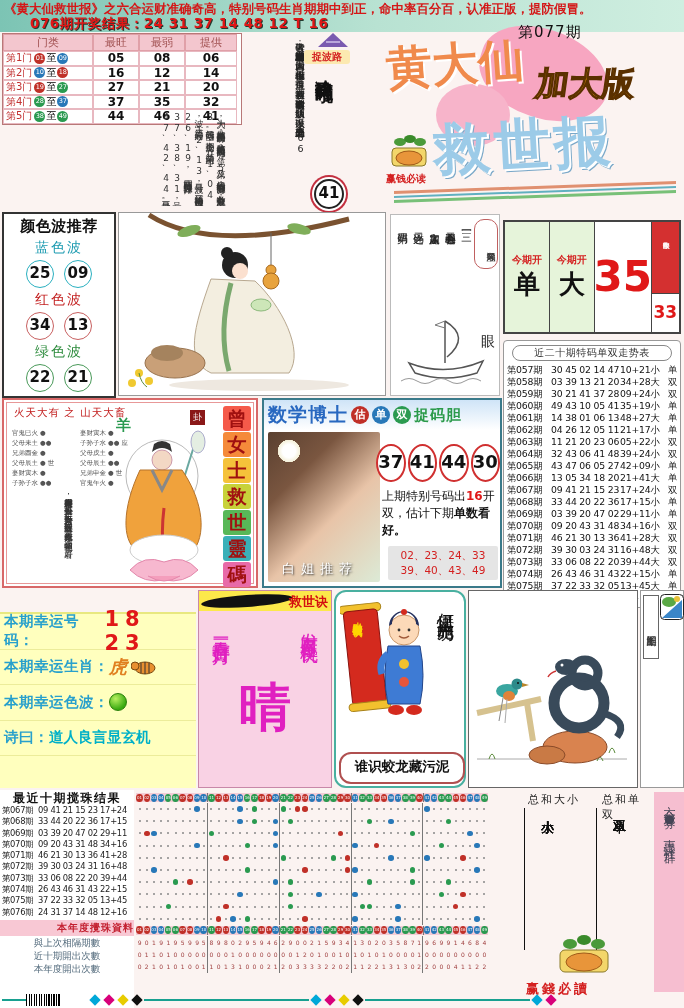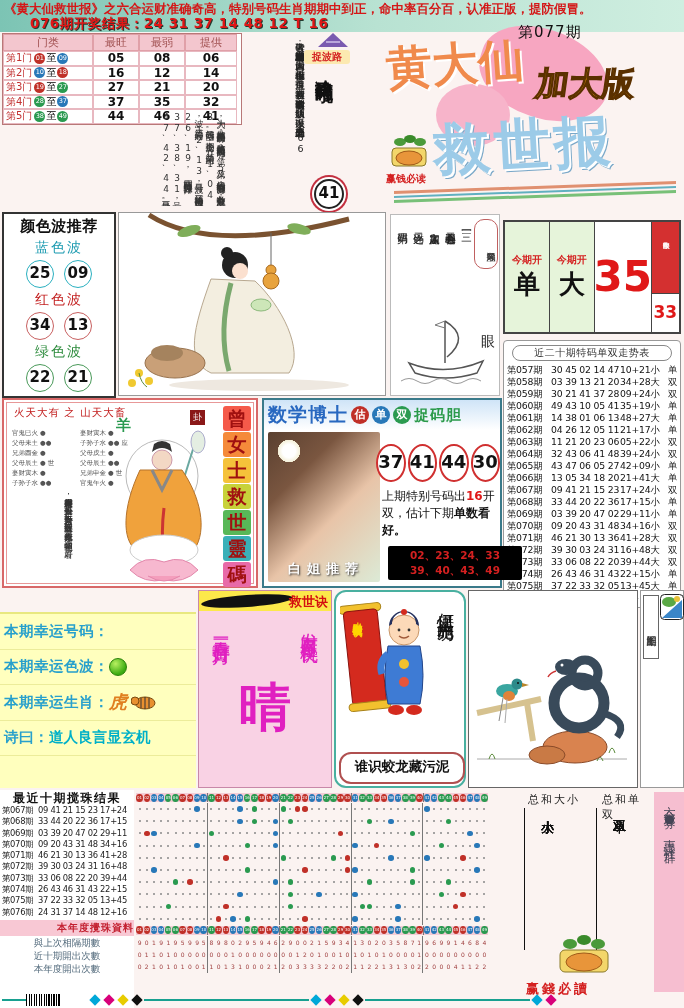--- a/index.html
+++ b/index.html
@@ -90,26 +90,26 @@
   .z-tile{width:28px;height:24.5px;margin-bottom:1.5px;text-align:center;font-size:19px;font-weight:bold;color:#a01010;line-height:24px;border-radius:3px}
 
   
   .doctor{left:262px;top:398px;width:240px;height:190px;background:#fff;border:2px solid #3a7a8a;box-sizing:border-box}
   .dr-head{height:30px;background:linear-gradient(#cfe4f7,#ffffff);display:flex;align-items:center;padding:0 4px;gap:3px}
   .dr-t1{font-size:19px;font-weight:bold;color:#2868c0;letter-spacing:1px}
   .dr-c{width:18px;height:18px;border-radius:50%;color:#fff;font-size:11px;text-align:center;line-height:18px;font-weight:bold}
   .dr-t2{font-size:15px;font-weight:bold;color:#2a9a4a;letter-spacing:1px}
   .photo{position:absolute;left:4px;top:32px;width:112px;height:150px;background:linear-gradient(135deg,#5a4030 0%,#7a5640 28%,#e8c4a8 58%,#dcead6 100%);border-radius:2px}
   .photo-flower{position:absolute;left:8px;top:6px;width:26px;height:26px;background:radial-gradient(circle at 50% 50%,#fff 35%,#f4f0d8 60%,transparent 62%);border-radius:50%}
-  .sign{position:absolute;left:24px;top:160px;width:108px;color:#fff;font-size:13px;font-weight:bold;letter-spacing:6px;text-shadow:1px 1px 2px #333}
+  .sign{position:absolute;left:18px;top:160px;width:108px;color:#fff;font-size:13px;font-weight:normal;letter-spacing:6px;text-shadow:1px 1px 2px #333}
   .dr-balls{position:absolute;left:112px;top:44px;width:124px;display:flex;gap:2px}
   .dr-ball{width:28px;height:34px;border:2px solid #d03030;border-radius:50%;text-align:center;font-size:18px;font-weight:bold;line-height:31px;color:#111;background:#fff}
   .dr-comment{position:absolute;left:118px;top:88px;width:116px;font-size:12px;color:#111;line-height:17px}
   .dr-hl{color:#e01818;font-weight:bold}
-  .dr-rec{position:absolute;left:124px;top:146px;width:110px;background:#000000;border-radius:2px;font-size:10.5px;color:#d42020;font-weight:bold;text-align:center;line-height:15px;padding:2px 12px}
+  .dr-rec{position:absolute;left:124px;top:146px;width:110px;background:#e5e5e5;border-radius:2px;font-size:10.5px;color:#d42020;font-weight:normal;text-align:center;line-height:15px;padding:2px 0}
 
   
   .lucky{left:0;top:612px;width:196px;height:176px;background:#ffffbe;border-top:2px solid #e8e880;box-sizing:border-box}
   .lk-row{height:34.5px;display:flex;align-items:center;padding-left:4px;border-bottom:1px solid #ecec9a}
   .lk-lab{color:#28a0cc;font-size:14.5px;font-weight:bold;letter-spacing:0.5px}
   .lk-v1{color:#e01818;font-size:21px;font-weight:bold;letter-spacing:6px}
   .lk-v2{color:#e08020;font-size:18px;font-weight:bold;font-style:italic;margin-right:4px}
   .lk-ball{width:16px;height:16px;border-radius:50%;background:radial-gradient(circle at 35% 30%,#b8f060,#3aaa10 70%);border:1px solid #288008}
   .lk-v4{color:#2090d8;font-size:21px;font-weight:bold;letter-spacing:1px}
   .lk-v5{color:#00b0c8;font-size:14.5px;font-weight:bold}
@@ -530,35 +530,36 @@
     </div>
     <div class="dr-rec">
       <div>02、23、24、33</div>
       <div>39、40、43、49</div>
     </div>
   </div>
 
   <div class="abs lucky">
     <div class="lk-row">
       <span class="lk-lab">本期幸运号码：</span>
-    </div>
-    <div class="lk-row">
-      <span class="lk-lab">本期幸运色波：</span>
-      <span class="lk-ball"></span>
+      <span class="lk-v1">18 23</span>
     </div>
     <div class="lk-row">
       <span class="lk-lab">本期幸运生肖：</span>
       <span class="lk-v2">虎</span>
       <svg width="26" height="18" viewBox="0 0 26 18">
         <ellipse cx="14" cy="10" rx="10" ry="6" fill="#e89030" stroke="#7a4a10"></ellipse>
         <circle cx="4" cy="8" r="4" fill="#e89030" stroke="#7a4a10"></circle>
         <line x1="10" y1="5" x2="10" y2="15" stroke="#333"></line>
           <line x1="14" y1="4" x2="14" y2="16" stroke="#333"></line>
           <line x1="18" y1="5" x2="18" y2="15" stroke="#333"></line>
       </svg>
+    </div>
+    <div class="lk-row">
+      <span class="lk-lab">本期幸运色波：</span>
+      <span class="lk-ball"></span>
     </div>
     <div class="lk-row">
       <span class="lk-lab">诗曰：</span>
       <span class="lk-v5">道人良言显玄机</span>
     </div>
   </div>
 
   <div class="abs jue">
     <div class="jue-head">
       <div class="jue-swoosh"></div>

